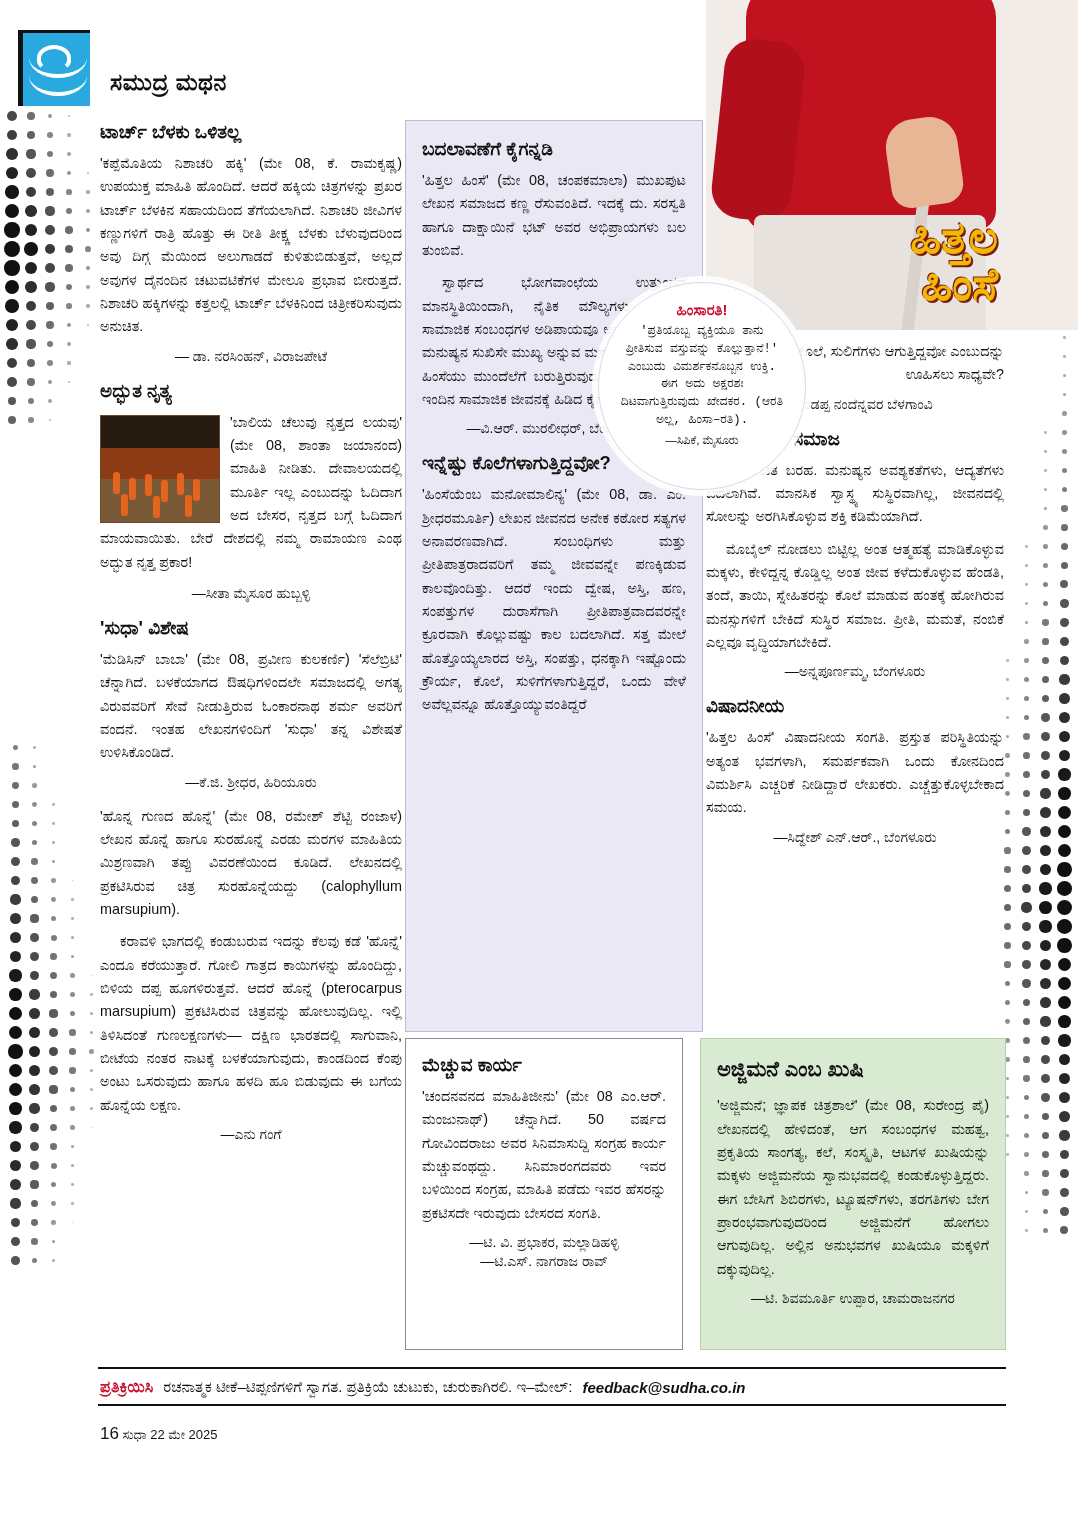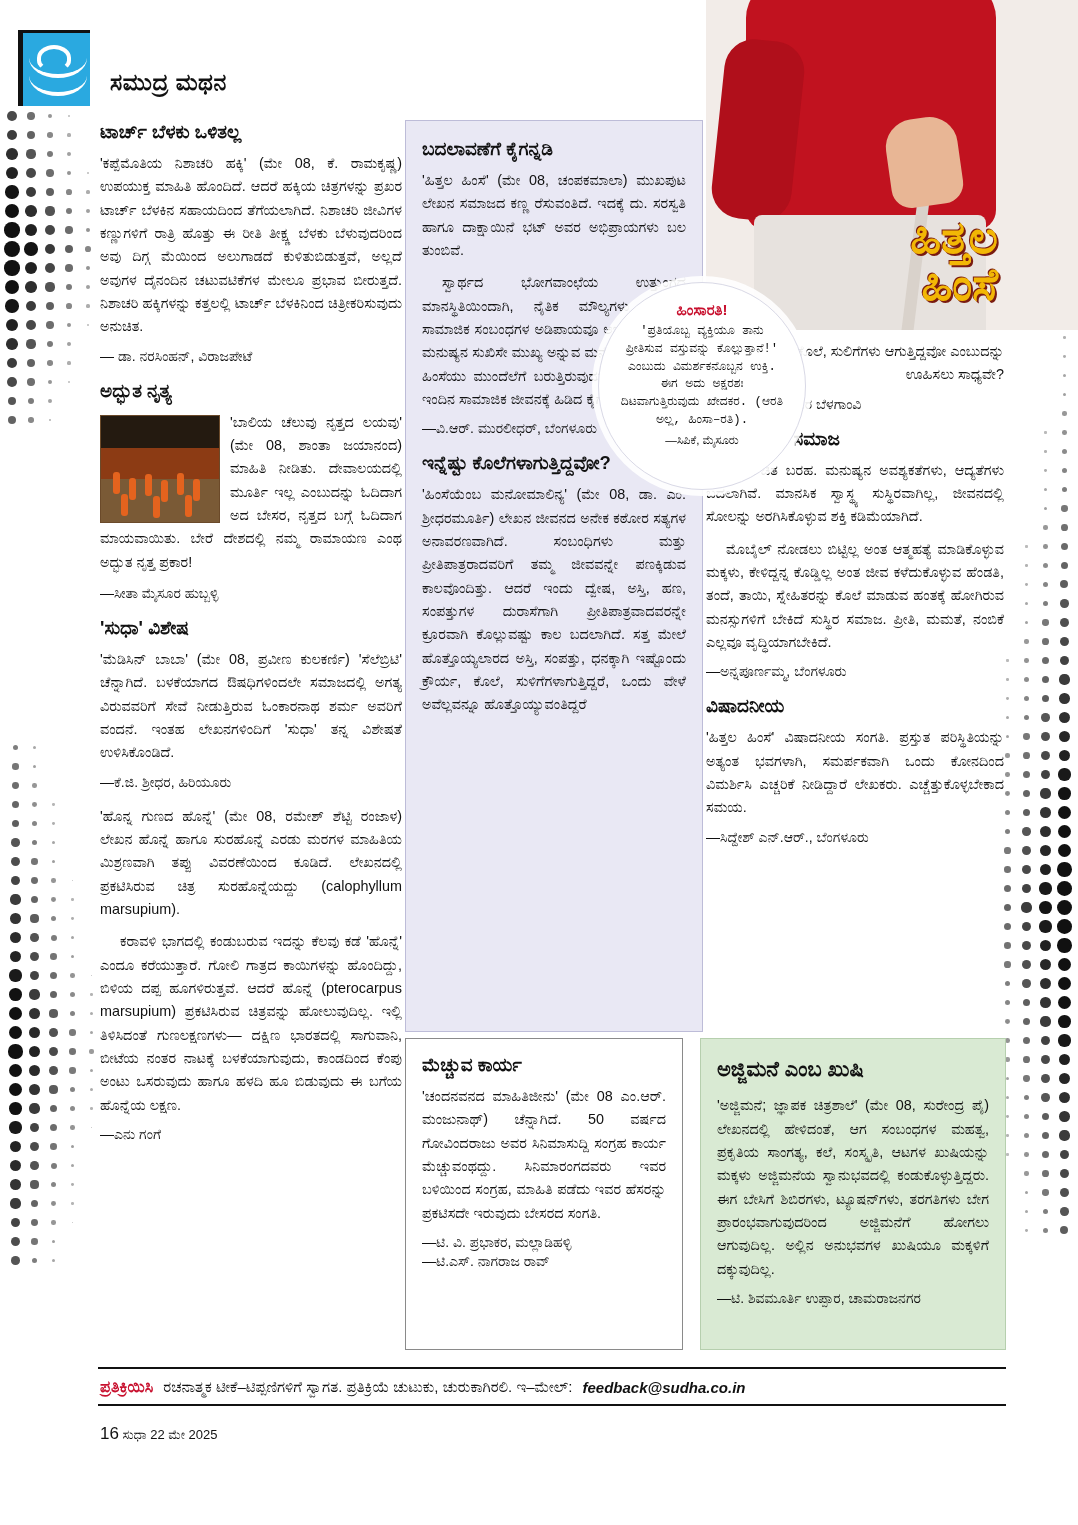--- a/index.html
+++ b/index.html
@@ -57,21 +57,21 @@
   h2.kn {
     font-size:18.5px; font-weight:bold; color:#111; margin:0 0 8px 0;
     line-height:1.3;
   }
   p.kn {
     font-size:14.4px; line-height:1.62; color:#111; margin:0 0 9px 0;
     text-align:justify; text-justify:inter-word;
   }
   p.kn.indent { text-indent:20px; }
   .sig {
-    font-size:14px; color:#111; text-align:left; margin:2px 0 14px 0;
+    font-size:14px; color:#111; text-align:center; margin:2px 0 14px 0;
     font-weight:500;
   }
 
   
   .photo {
     width:120px; height:108px; float:left; margin:4px 10px 4px 0;
     background:linear-gradient(#6b4a2a,#3a2414);
     position:relative; overflow:hidden; border:1px solid #6b4a2a;
   }
   .photo .sky { position:absolute; left:0; top:0; width:100%; height:34%; background:#241a10; }

